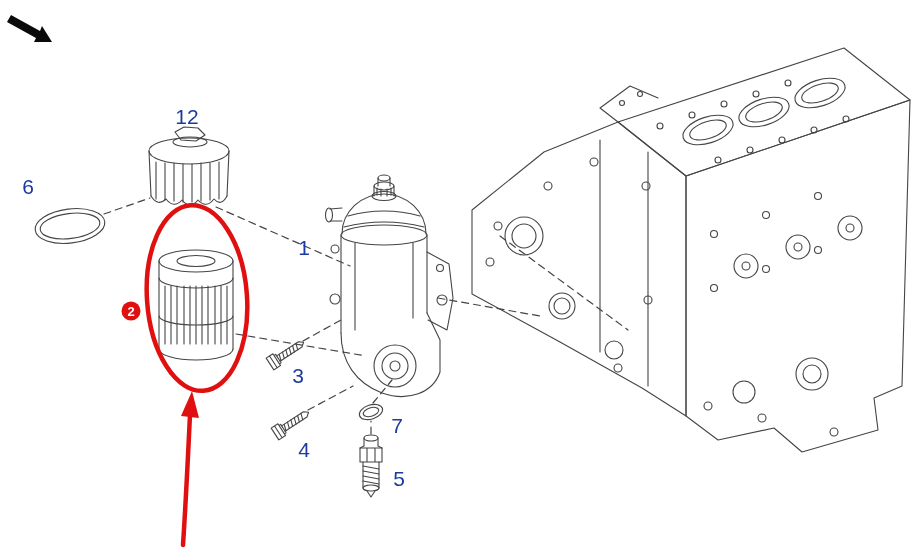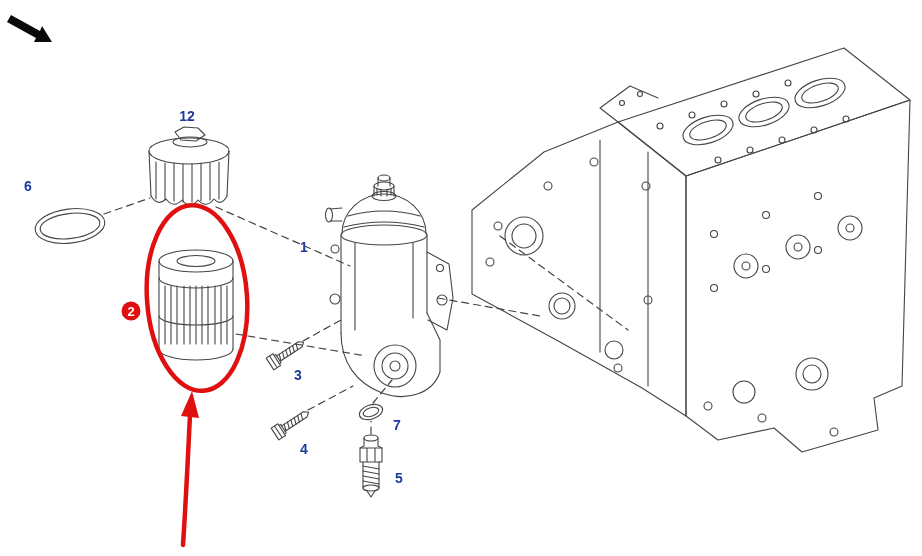--- a/index.html
+++ b/index.html
@@ -3,21 +3,21 @@
 <meta charset="utf-8">
 <style>
   html,body{margin:0;padding:0;background:#fff}
   .stage{
     position:relative;width:922px;height:556px;background:#fff;overflow:hidden;
     font-family:"Liberation Sans",sans-serif;
   }
   .stage svg{position:absolute;left:0;top:0}
   .part-label{
     position:absolute;transform:translate(-50%,-50%);
-    color:var(--label-text,#1c3aa0);font-weight:bold;font-size:14px;line-height:1;
+    color:var(--label-text,#1c3aa0);font-weight:normal;font-size:21px;line-height:1;
     user-select:none;
   }
   .part-badge{
     position:absolute;transform:translate(-50%,-50%);
     width:19px;height:19px;border-radius:50%;
     background:var(--highlight-red,#e01010);color:#fff;
     font-weight:bold;font-size:13px;line-height:19px;text-align:center;
   }
   .ln{fill:none;stroke:var(--line-art,#454545);stroke-width:1.1;stroke-linecap:round;stroke-linejoin:round}
   .dash{fill:none;stroke:var(--line-art,#555);stroke-width:1.2;stroke-dasharray:7 5;stroke-linecap:round}

